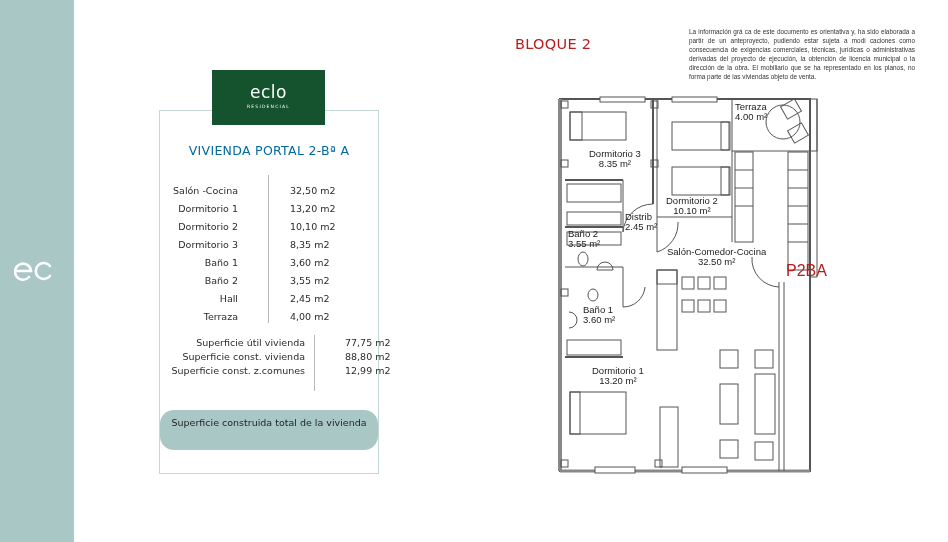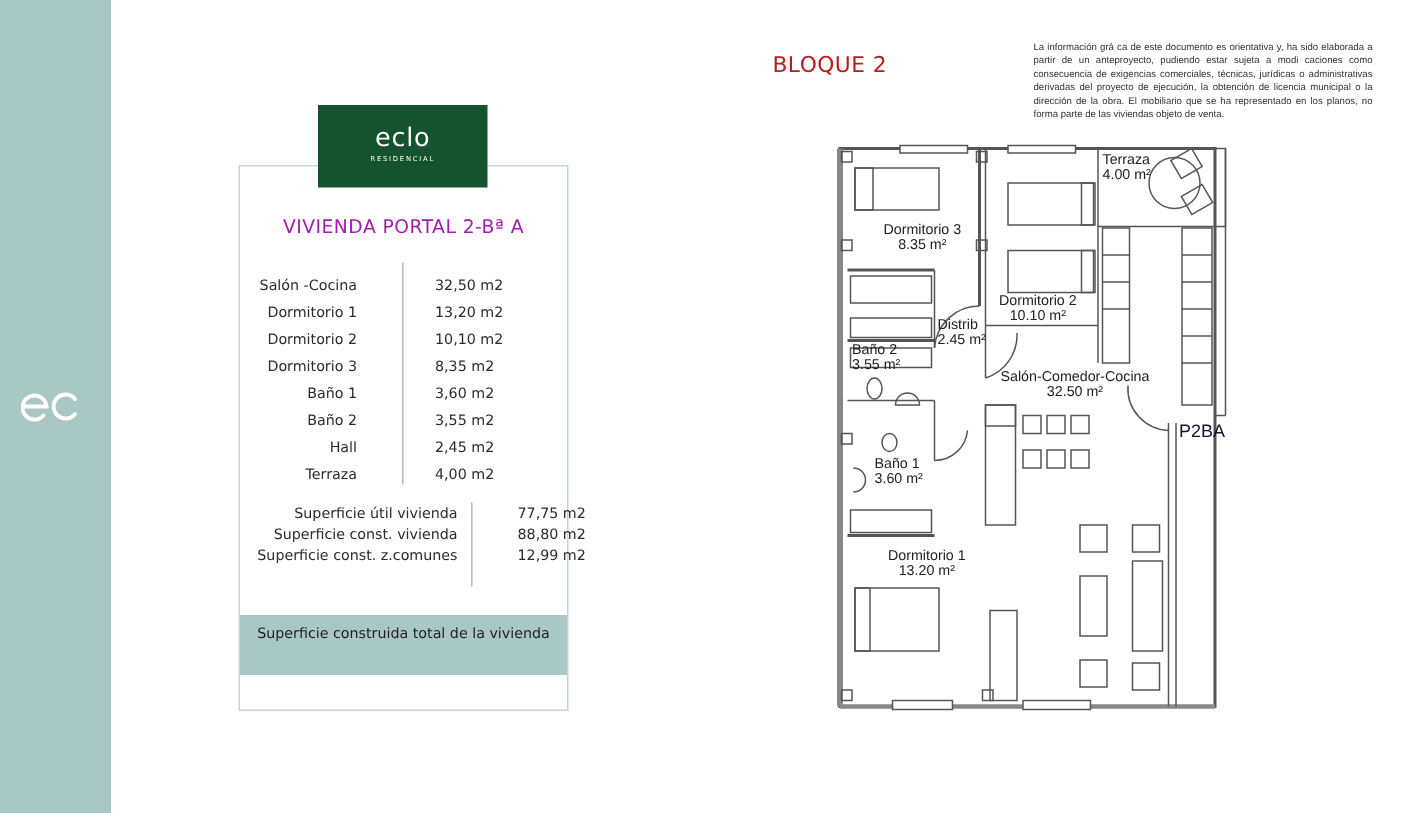--- a/index.html
+++ b/index.html
@@ -7,42 +7,42 @@
   body { position: relative; font-family: "DejaVu Sans", "Liberation Sans", sans-serif; color: #2b2b2b; }
 
   .sidebar { position: absolute; left: 0; top: 0; width: 74px; height: 542px; background: #a9c7c5; }
   .sidebar-logo { position: absolute; left: 14px; top: 259px; width: 40px; height: 24px; }
 
   .brand-box { position: absolute; left: 212px; top: 70px; width: 113px; height: 55px; background: #14532d; z-index: 2; text-align: center; color: #fff; }
   .brand-word { position: absolute; left: 0; right: 0; top: 12px; font-size: 17px; letter-spacing: 0.5px; font-family: "DejaVu Sans", sans-serif; font-weight: normal; }
   .brand-sub { position: absolute; left: 0; right: 0; top: 34px; font-size: 4.5px; letter-spacing: 1.2px; }
 
   .card { position: absolute; left: 159px; top: 110px; width: 220px; height: 364px; border: 1.5px solid #c3d8d6; background: #fff; }
-  .card-title { position: absolute; left: 0; right: 0; top: 32px; text-align: center; font-size: 12.5px; letter-spacing: 0.3px; color: #a21caf; }
+  .card-title { position: absolute; left: 0; right: 0; top: 32px; text-align: center; font-size: 12.5px; letter-spacing: 0.3px; color: #0369a1; }
 
   .rooms { position: absolute; left: 0; top: 70px; width: 100%; }
   .room-row { position: absolute; left: 0; width: 100%; height: 14px; font-size: 9.5px; }
   .room-name { position: absolute; right: 140px; text-align: right; white-space: nowrap; }
   .room-area { position: absolute; left: 130px; white-space: nowrap; }
   .divider-v1 { position: absolute; left: 108px; top: 64px; width: 1px; height: 148px; background: #b8b8b8; }
 
   .surf-row { position: absolute; left: 0; width: 100%; height: 13px; font-size: 9.5px; }
   .surf-name { position: absolute; right: 73px; text-align: right; white-space: nowrap; }
   .surf-val { position: absolute; left: 160px; white-space: nowrap; margin-left: 25px; }
   .divider-v2 { position: absolute; left: 154px; top: 224px; width: 1px; height: 56px; background: #b8b8b8; }
 
-  .total-band { position: absolute; left: 0; right: 0; top: 299px; height: 40px; background: #a9c7c5; text-align: center; font-size: 9.5px; line-height: 14px; padding-top: 6px; color: #1f1f1f; }
+  .total-band { position: absolute; left: 0; right: 0; top: 299px; height: 40px; background: #a9c7c5; text-align: center; font-size: 9.5px; line-height: 14px; padding-top: 6px; color: #1f1f1f; border-radius: 14px; }
 
   .bloque-title { position: absolute; left: 515px; top: 36px; font-size: 14.5px; letter-spacing: 0.3px; color: #b91c1c; }
   .disclaimer { position: absolute; left: 689px; top: 27px; width: 226px; font-size: 6.4px; line-height: 9.1px; color: #333; text-align: justify; font-family: "Liberation Sans", sans-serif; }
 
   .plan { position: absolute; left: 555px; top: 92px; width: 290px; height: 385px; }
   .plan svg { width: 100%; height: 100%; }
   .plan-label { position: absolute; font-family: "Liberation Sans", sans-serif; font-size: 9.5px; line-height: 10px; color: #222; text-align: center; white-space: nowrap; }
-  .unit-code { position: absolute; left: 786px; top: 280px; font-family: "Liberation Sans", sans-serif; font-size: 12px; color: #0f172a; }
+  .unit-code { position: absolute; left: 786px; top: 262px; font-family: "Liberation Sans", sans-serif; font-size: 16px; color: #b91c1c; }
 </style>
 </head>
 <body>
 
 <div class="sidebar">
   <svg class="sidebar-logo" viewBox="0 0 40 24">
     <path d="M3 12 H17 A8 8 0 1 0 15 18" fill="none" stroke="#fff" stroke-width="2.6" stroke-linecap="round"></path>
     <path d="M36 7 A8 8 0 1 0 36 17" fill="none" stroke="#fff" stroke-width="2.6" stroke-linecap="round"></path>
   </svg>
 </div>

